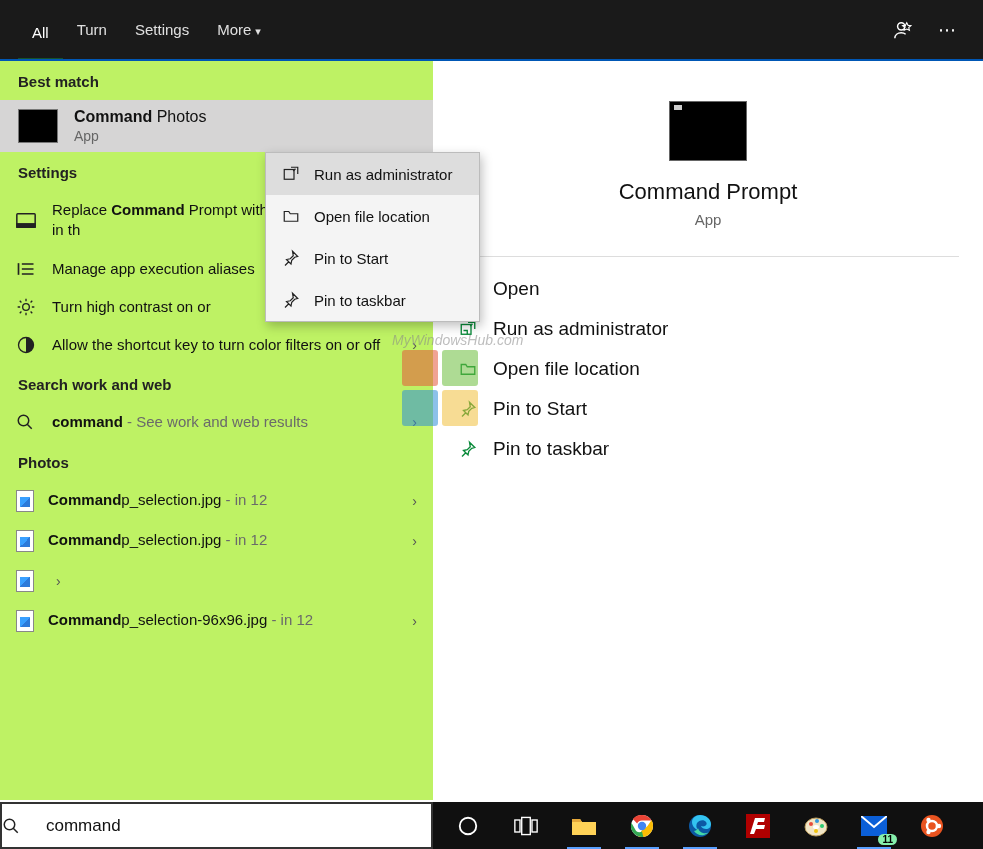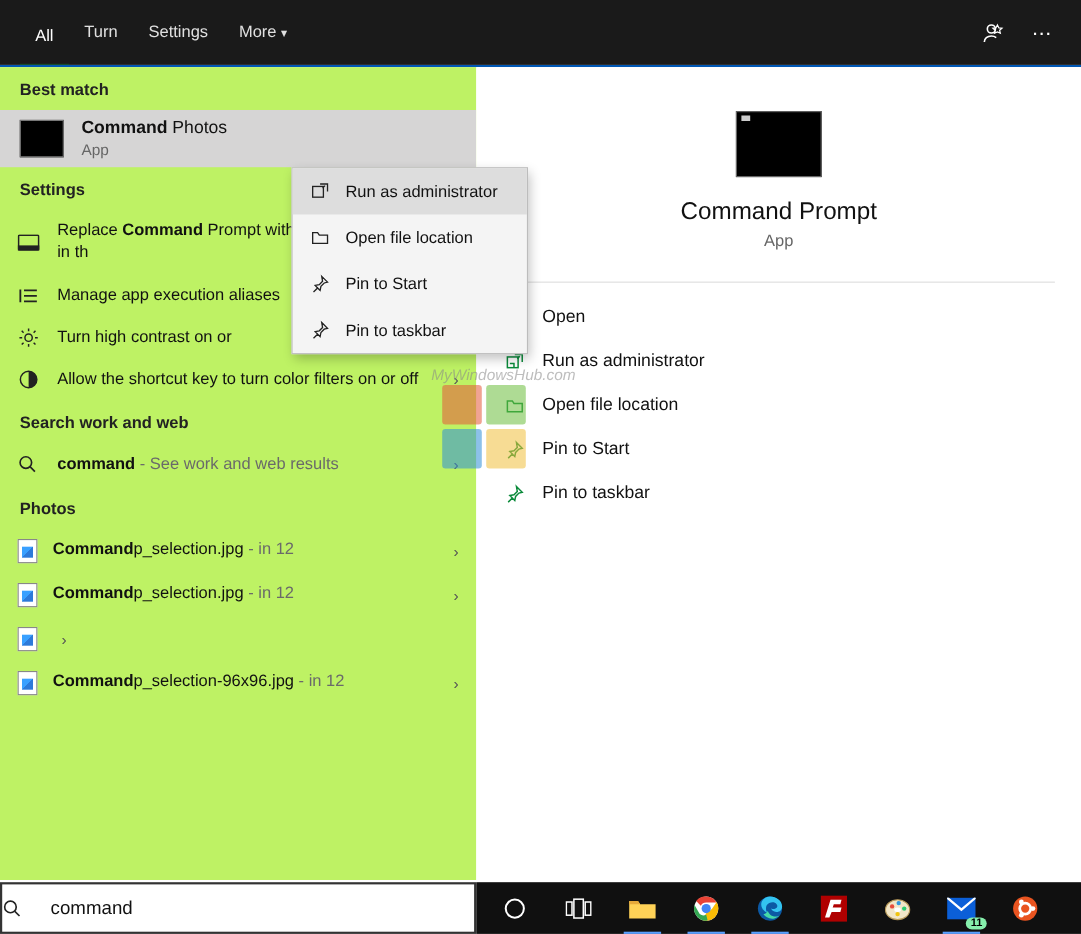--- a/index.html
+++ b/index.html
@@ -42,21 +42,21 @@
   .ctx-row { display:flex; align-items:center; height:42px; padding:0 14px; font-size:15px; color:#111; cursor:pointer;}
   .ctx-row.hover { background:#ddd; }
   .ctx-row .ci { width:22px; margin-right:12px; display:flex; justify-content:center; }
 
   
   .preview-thumb { width:78px; height:60px; background:#000; border:1px solid #666; margin:40px auto 18px; position:relative;}
   .preview-thumb::before{content:"";position:absolute;left:4px;top:3px;width:8px;height:5px;background:#ccc;}
   .preview-title { text-align:center; font-size:22px; color:#111; }
   .preview-sub { text-align:center; font-size:15px; color:#666; margin-top:6px; margin-bottom:28px;}
   .preview-div { height:1px; background:#ddd; margin:0 24px 12px; }
-  .action-row { display:flex; align-items:center; height:40px; padding:0 24px; font-size:16px; color:#111; cursor:pointer;}
+  .action-row { display:flex; align-items:center; height:40px; padding:0 24px; font-size:19px; color:#111; cursor:pointer;}
   .action-row .ai { width:22px; margin-right:14px; display:flex; justify-content:center; color:#0a8a3a;}
 
   
   .searchbar { position:absolute; left:0; bottom:0; width:433px; height:47px; background:#fff; border:2px solid #333; display:flex; align-items:center; }
   .searchbar .sico { width:44px; text-align:center; font-size:18px; color:#222;}
   .searchbar input { border:0; outline:0; flex:1; font-size:17px; color:#111; background:transparent;}
 
   
   .taskbar { position:absolute; left:433px; bottom:0; right:0; height:47px; background:#101010; display:flex; align-items:center; padding:0 6px;}
   .taskbar .tb { width:58px; height:47px; display:flex; align-items:center; justify-content:center; cursor:pointer; position:relative;}

